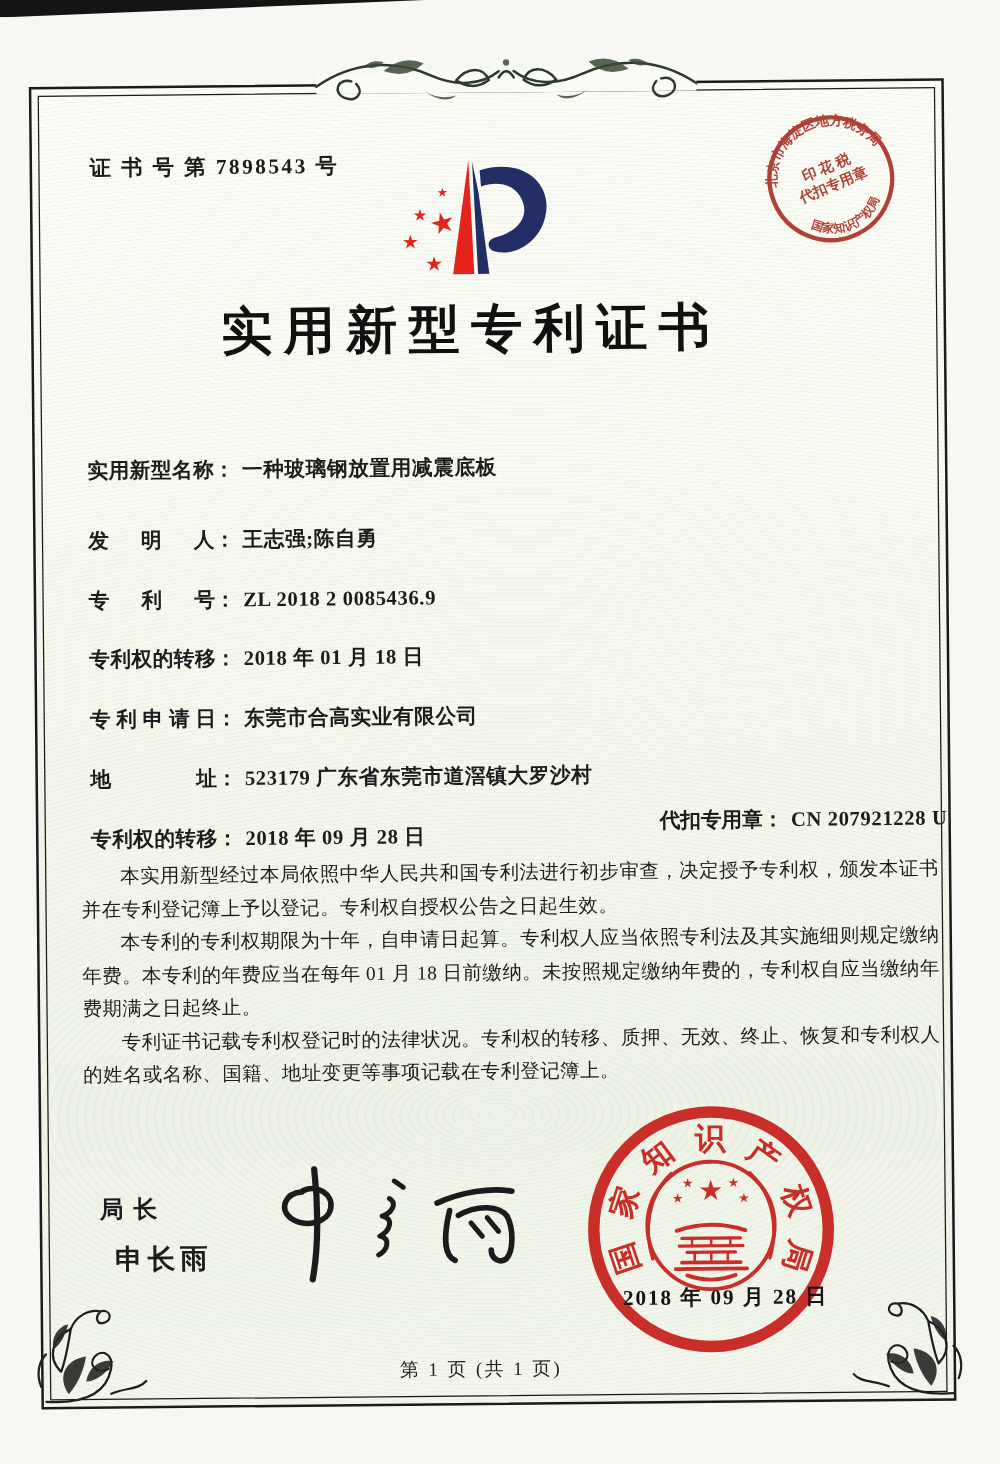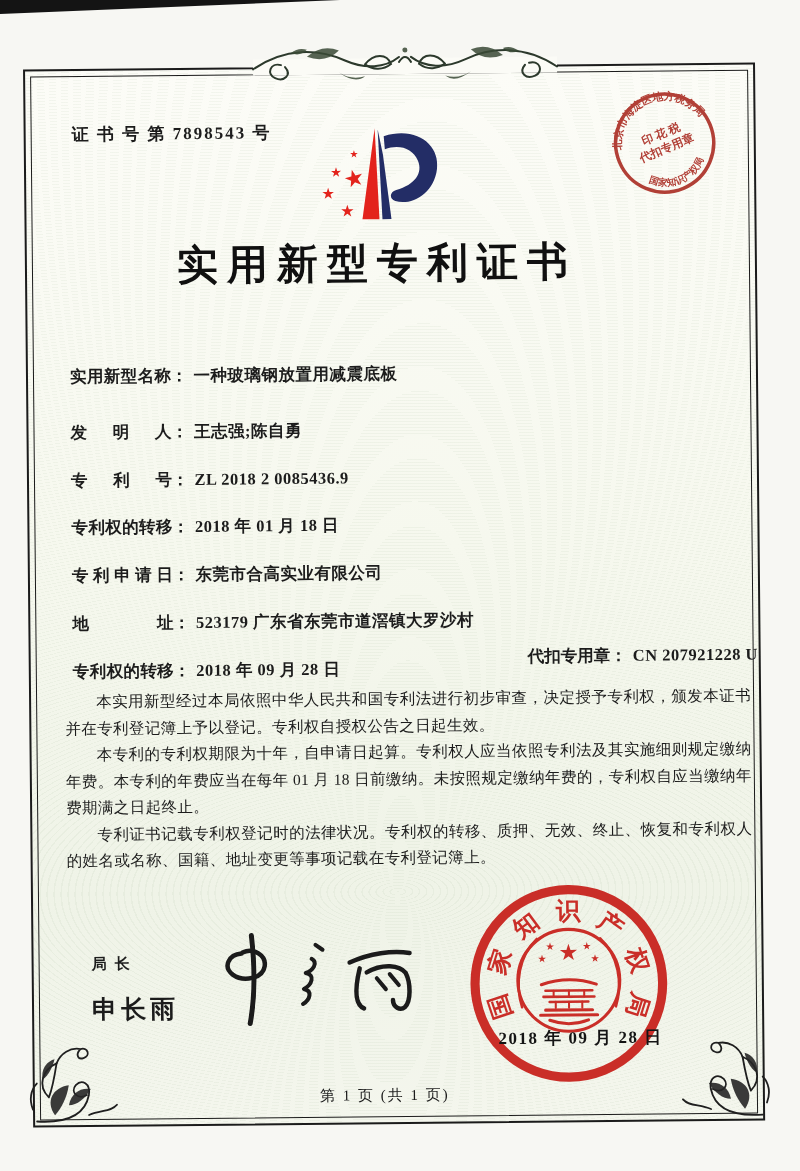--- a/index.html
+++ b/index.html
@@ -43,23 +43,23 @@
   .flabel { display:inline-block; width:101px; text-align:justify; text-align-last:justify;
     vertical-align:bottom;margin-top:11px; }
   .colon { display:inline-block; margin-right:6px; }
   .fvalue { letter-spacing:0.5px; }
   .grant-no-cell { position:absolute; left:455px; top:0; }
 
   .body-text { position:absolute; left:64px; top:686px; width:686px; }
   .body-text p { font-size:15.5px; line-height:26.5px; text-align:justify;
     text-indent:2em; font-weight:500; letter-spacing:0.4px; }
 
-  .signoff-title { position:absolute; left:88px; top:952px; font-size:15px;
+  .signoff-title { position:absolute; left:76px; top:952px; font-size:19px;
     font-weight:600; letter-spacing:8px; }
-  .signoff-name { position:absolute; left:88px; top:990px; font-size:25px;
+  .signoff-name { position:absolute; left:88px; top:990px; font-size:22px;
     font-weight:600; letter-spacing:4px; }
   .signature { position:absolute; left:196px; top:922px; width:232px; height:108px; }
 
   .main-seal { position:absolute; left:460px; top:880px; width:210px; height:210px;
     opacity:0.95; z-index:2; }
   .seal-ring-char { font-size:24px; font-weight:700; fill:#c8241e;
     font-family:"Liberation Serif",serif; }
   .seal-date { position:absolute; left:494px; top:1028px; font-size:17px; font-weight:600;
     letter-spacing:1.5px; color:#141414; z-index:3; }
 

